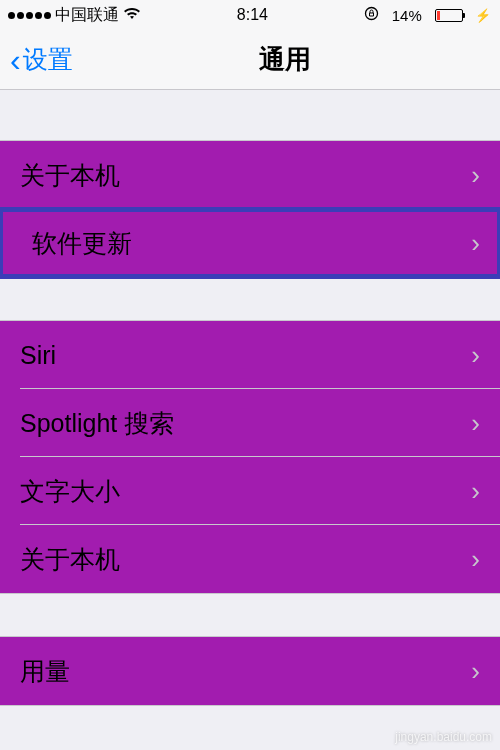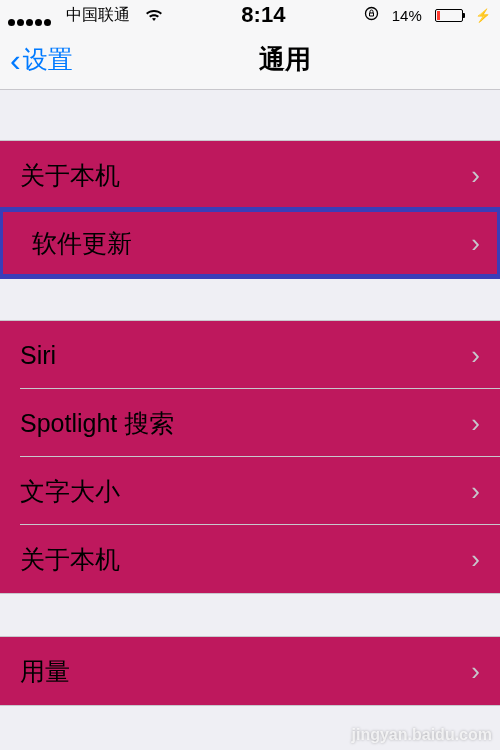--- a/index.html
+++ b/index.html
@@ -20,39 +20,39 @@
       background: #f7f7f8;
       display: flex;
       align-items: center;
       padding: 0 8px;
       font-size: 16px;
       color: #000;
       justify-content: space-between;
     }
     .status-left {
       display: flex;
-      align-items: flex-end;
-      gap: 15px;
+      align-items: center;
+      gap: 4px;
     }
     .signal-dots {
       display: flex;
       gap: 2px;
     }
     .signal-dot {
       width: 7px;
       height: 7px;
       border-radius: 50%;
       background: #000;
     }
     .wifi-icon {
       display: inline-block;
     }
     .status-center {
-      font-weight: 700;
-      font-size: 22px;
+      font-weight: 400;
+      font-size: 16px;
       text-align: center;
     }
     .status-right {
       display: flex;
       align-items: center;
       gap: 13px;
       font-size: 15px;
     }
     .lock-icon {
       display: inline-block;
@@ -133,21 +133,21 @@
     .list-row {
       height: 68px;
       display: flex;
       align-items: center;
       justify-content: space-between;
       padding: 0 20px;
       font-size: 25px;
       color: #000;
       position: relative;
       cursor: pointer;
-      background: #be185d;
+      background: #a21caf;
     }
     .list-row:not(:last-child)::after {
       content: '';
       position: absolute;
       left: 20px;
       right: 0;
       bottom: 0;
       height: 1px;
       background: #c8c7cc;
     }
@@ -165,25 +165,24 @@
     .watermark {
       position: absolute;
       bottom: 6px;
       right: 8px;
       color: rgba(255,255,255,0.75);
       font-size: 18px;
       font-style: italic;
       text-shadow: 0 0 3px rgba(0,0,0,0.3);
     }
     .watermark-sub {
-      font-size: 16px;
+      font-size: 12px;
       display: block;
       text-align: right;
       font-style: normal;
-      font-weight: bold;
     }
   </style>
 </head>
 <body>
 
 <div class="status-bar">
   <div class="status-left">
     <span class="signal-dots">
       <span class="signal-dot"></span>
         <span class="signal-dot"></span>

